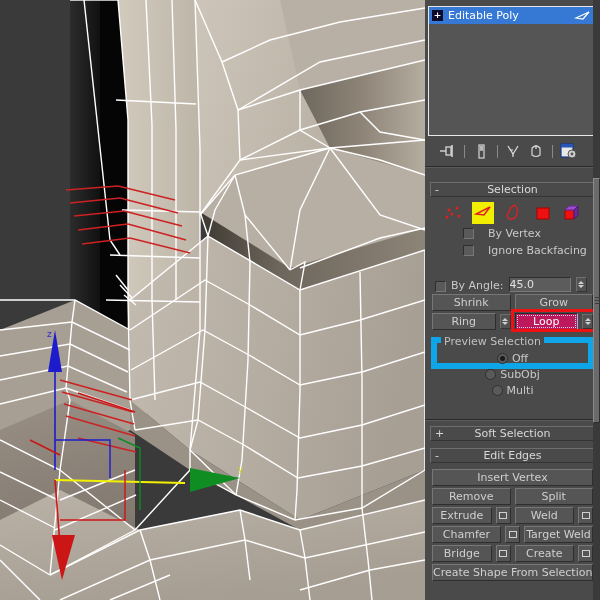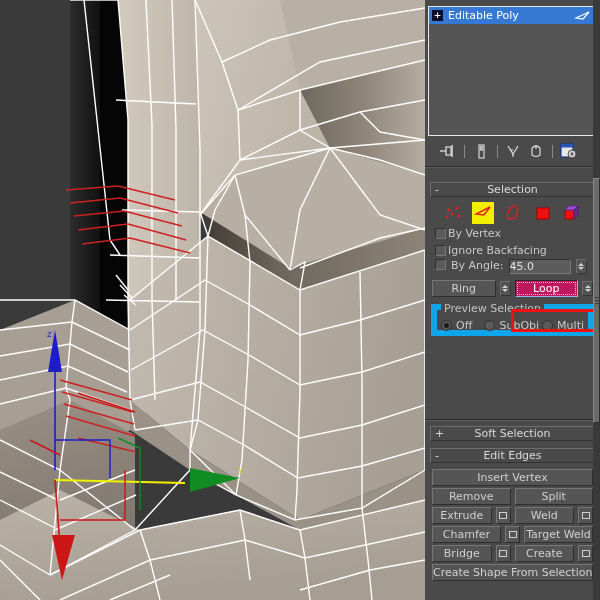--- a/index.html
+++ b/index.html
@@ -117,32 +117,32 @@
     align-items: center;
     justify-content: center;
     gap: 8px;
     height: 28px;
     padding-top: 3px;
   }
   .so-btn { width: 22px; height: 22px; display:flex; align-items:center; justify-content:center; }
   .so-btn.active { background: #f2ee00; }
 
   
-  .chk-row { display: flex; align-items: center; gap: 2px; height: 17px; padding-left: 10px; }
+  .chk-row { display: flex; align-items: center; gap: 14px; height: 17px; padding-left: 10px; margin-left: 28px; }
   .chk {
     width: 11px; height: 11px;
     background: #5a5a5a;
     border: 1px solid #2e2e2e;
     border-right-color: #777; border-bottom-color: #777;
     flex: 0 0 auto;
   }
   .chk-label { color: #c8c8c8; font-size: 11px; white-space: nowrap; }
 
   
-  .angle-row { display:flex; align-items:flex-start; gap:5px; height:19px; padding-left:10px; }
+  .angle-row { display:flex; align-items:flex-end; gap:5px; height:19px; padding-left:10px;margin-top:14px; }
   .num-field {
     width: 62px; height: 15px;
     background: #5c5c5c;
     border: 1px solid #2e2e2e;
     border-right-color: #7a7a7a; border-bottom-color: #7a7a7a;
     color: #e0e0e0;
     font-size: 11px;
     line-height: 13px;
     padding-left: 0;
   }
@@ -203,21 +203,21 @@
   }
   .group-title {
     position: absolute;
     top: -7px; left: 4px;
     background: #4a4a4a;
     color: #c0c0c0;
     font-size: 11px;
     padding: 0 3px;
     line-height: 12px;
   }
-  .radio-row { display: flex; align-items: center; gap: 3px; }
+  .radio-row { display: flex; align-items: center; gap: 3px; flex-direction: column; }
   .radio-item { display:flex; align-items:center; gap:4px; flex: 1 1 0; }
   .radio {
     width: 11px; height: 11px; border-radius: 50%;
     background: #5a5a5a;
     border: 1px solid #2e2e2e;
     flex: 0 0 auto;
     display:flex; align-items:center; justify-content:center;
   }
   .radio .dot { width:5px;height:5px;border-radius:50%;background:#1a1a1a; }
   .radio-label { color: #c8c8c8; font-size: 11px; white-space: nowrap; }
@@ -575,20 +575,24 @@
         <div class="angle-row">
           <span class="chk"></span>
           <span class="chk-label">By Angle:</span>
           <span class="num-field">45.0</span>
           <span class="spin">
             <i class="ar up"></i>
               <i class="ar dn"></i>
           </span>
         </div>
 
+        <div class="btn-row">
+          <span class="mbtn">Shrink</span>
+          <span class="mbtn">Grow</span>
+        </div>
 
         <div class="btn-row">
           <span class="mbtn">Ring</span>
           <span class="spin">
               <i class="ar up"></i>
               <i class="ar dn"></i>
             </span>
           <span class="mbtn pressed">Loop</span>
           <span class="spin">
               <i class="ar up"></i>

